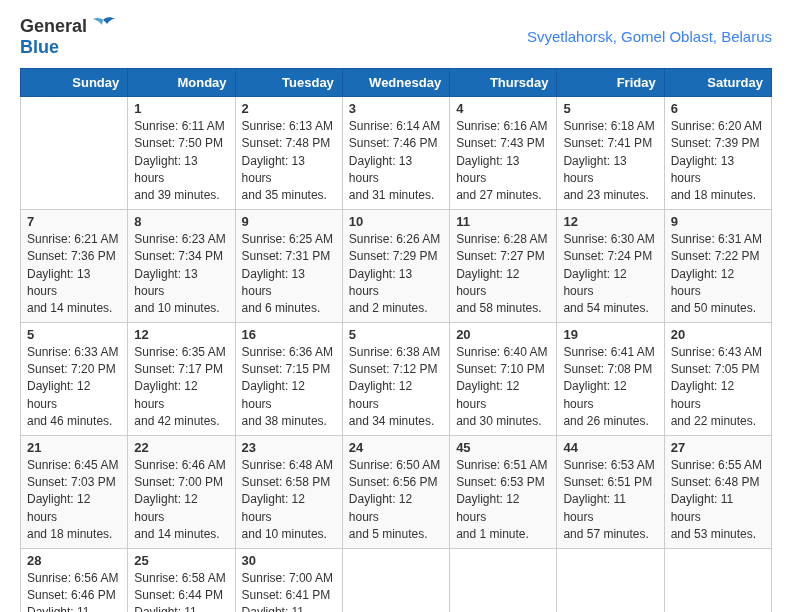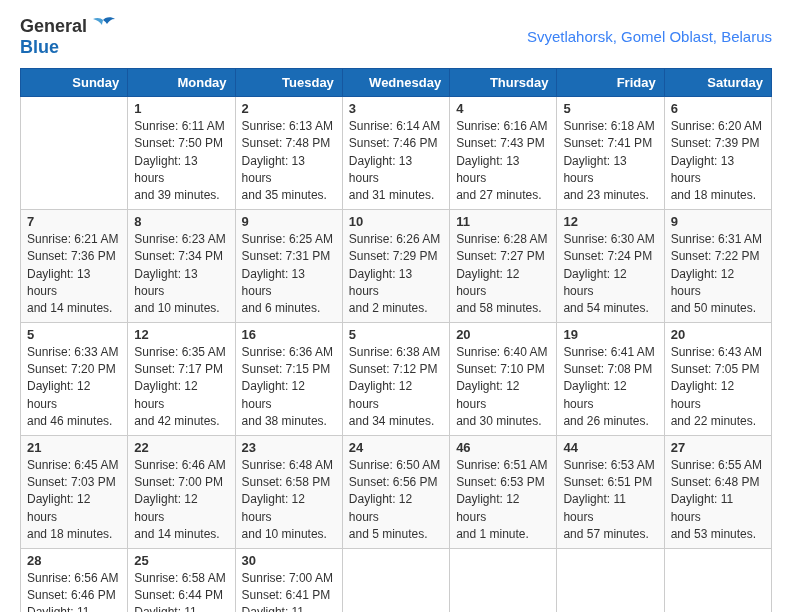--- a/index.html
+++ b/index.html
@@ -221,21 +221,21 @@
         </td>
         <td>
           <span class="day-number">23</span>
           <div class="day-info">Sunrise: 6:48 AM<br>Sunset: 6:58 PM<br>Daylight: 12 hours<br>and 10 minutes.</div>
         </td>
         <td>
           <span class="day-number">24</span>
           <div class="day-info">Sunrise: 6:50 AM<br>Sunset: 6:56 PM<br>Daylight: 12 hours<br>and 5 minutes.</div>
         </td>
         <td>
-          <span class="day-number">46</span>
+          <span class="day-number">45</span>
           <div class="day-info">Sunrise: 6:51 AM<br>Sunset: 6:53 PM<br>Daylight: 12 hours<br>and 1 minute.</div>
         </td>
         <td>
           <span class="day-number">44</span>
           <div class="day-info">Sunrise: 6:53 AM<br>Sunset: 6:51 PM<br>Daylight: 11 hours<br>and 57 minutes.</div>
         </td>
         <td>
           <span class="day-number">27</span>
           <div class="day-info">Sunrise: 6:55 AM<br>Sunset: 6:48 PM<br>Daylight: 11 hours<br>and 53 minutes.</div>
         </td>

